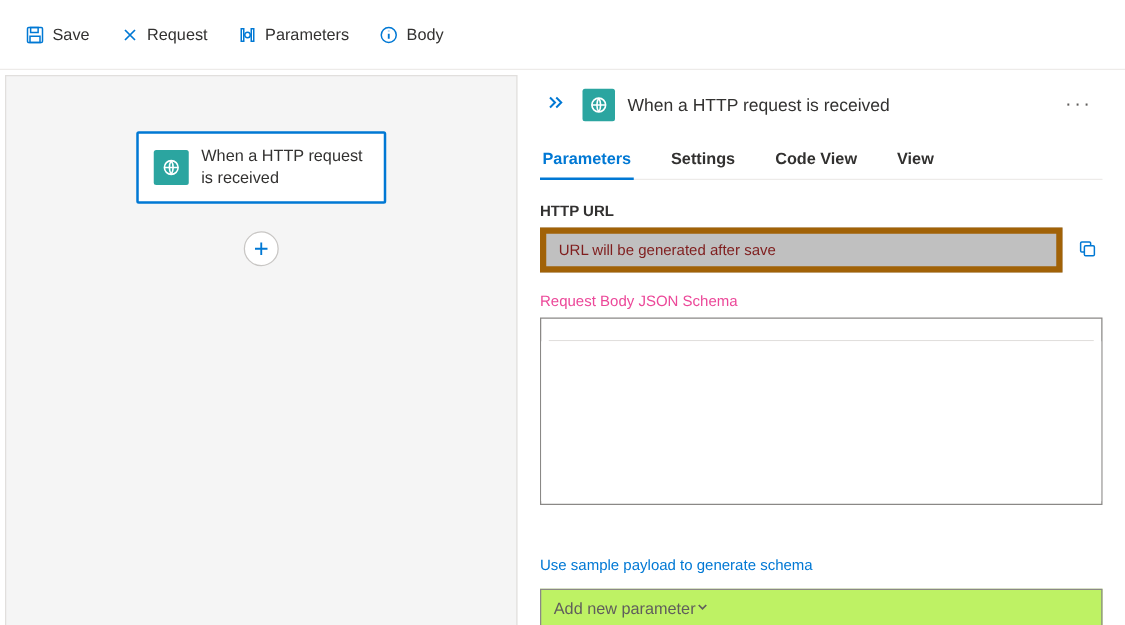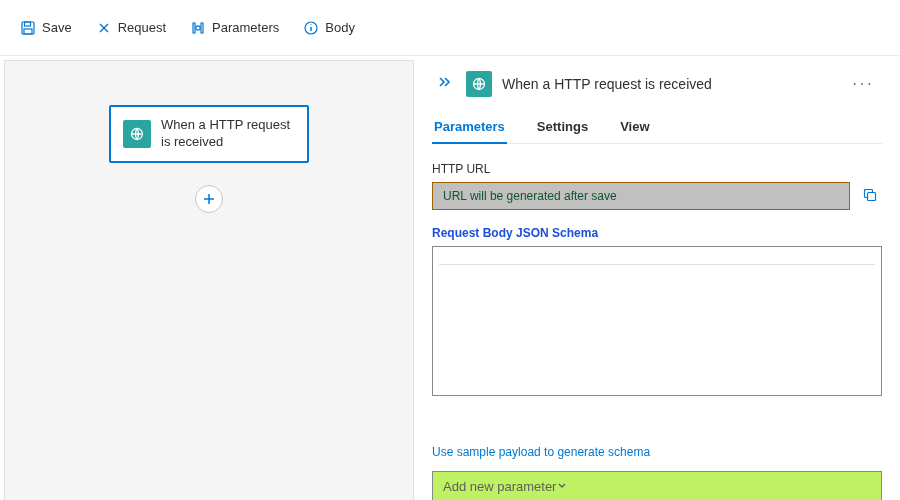--- a/index.html
+++ b/index.html
@@ -157,55 +157,54 @@
 .tab.active {
   color: #0078d4;
   border-bottom-color: #0078d4;
   font-weight: 600;
 }
 .field-group {
   margin-bottom: 16px;
 }
 .field-label {
   font-size: 12px;
-  font-weight: 400;
+  font-weight: 700;
   color: #323130;
   margin-bottom: 6px;
   display: block;
 }
 .url-row {
   display: flex;
   align-items: center;
   gap: 8px;
 }
 .url-box {
   flex: 1;
   background: #c0c0c0;
-  border: 1px solid #a16207;
+  border: 5px solid #a16207;
   padding: 6px 10px;
   font-size: 12px;
-  color: #14532d;
+  color: #7f1d1d;
 }
 .copy-btn {
   border: none;
   background: transparent;
   cursor: pointer;
   color: #0078d4;
   padding: 4px;
 }
 .copy-btn svg {
   width: 16px;
   height: 16px;
 }
 .schema-label {
   font-size: 12px;
-  color: #1d4ed8;
+  color: #ec4899;
   margin-bottom: 6px;
   display: block;
-  font-weight: bold;
 }
 .schema-header-line {
   height: 18px;
   border-bottom: 1px solid #e1dfdd;
   margin-bottom: 2px;
 }
 .schema-wrapper {
   width: 100%;
   height: 150px;
   border: 1px solid #8a8886;
@@ -302,20 +301,21 @@
       </div>
       <div class="panel-title">When a HTTP request is received</div>
       <button class="more-btn">
         <span>···</span>
       </button>
     </div>
 
     <div class="tabs">
       <button class="tab active">Parameters</button>
       <button class="tab">Settings</button>
+      <button class="tab">Code View</button>
       <button class="tab">View</button>
     </div>
 
     <div class="field-group">
       <label class="field-label">HTTP URL</label>
       <div class="url-row">
         <div class="url-box">URL will be generated after save</div>
         <button class="copy-btn">
           <svg viewBox="0 0 16 16" fill="none" stroke="#0078d4" stroke-width="1.2">
               <rect x="5.5" y="5.5" width="8" height="8" rx="1"></rect>

